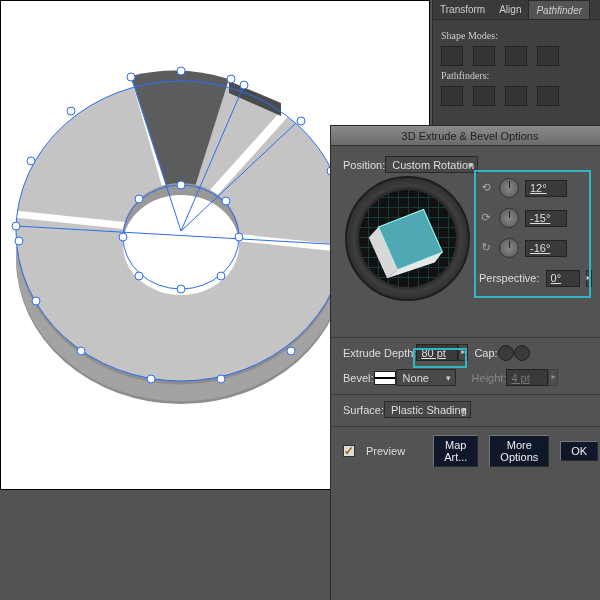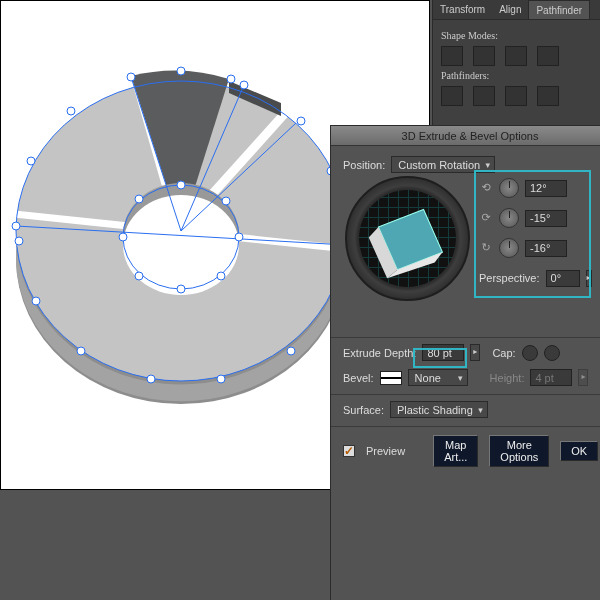--- a/index.html
+++ b/index.html
@@ -11,48 +11,48 @@
   }
 
   
   .pathfinder {
     position: absolute; right: 0; top: 0; width: 168px; height: 140px;
     background: #404040; border-left: 1px solid #2a2a2a; border-bottom: 1px solid #2a2a2a;
     padding: 0;
   }
   .pf-tabs { display: flex; gap: 0; border-bottom: 1px solid #2a2a2a; background: #3a3a3a; }
   .pf-tab { font-size: 10px; color: #ccc; padding: 4px 7px 3px; cursor: pointer; }
-  .pf-tab.active { background: #535353; border-top: 1px solid #2a2a2a; border-left:1px solid #2a2a2a; border-right:1px solid #2a2a2a; }
+  .pf-tab.active { background: #535353; border-top: 1px solid #2a2a2a; border-left:1px solid #2a2a2a; border-right:1px solid #2a2a2a;font-style:italic; }
   .pf-body { padding: 6px 8px; }
   .pf-label { font-size: 10px; color: #ccc; margin: 4px 0 5px; font-family: Liberation Serif, serif; }
   .pf-row { display: flex; gap: 10px; }
   .pf-icon { width: 22px; height: 20px; background: #333; border: 1px solid #222; }
 
   
   .dialog {
     position: absolute; left: 330px; top: 125px; width: 280px; height: 480px;
     background: #535353; border: 1px solid #2b2b2b;
     box-shadow: -1px -1px 0 #777 inset;
   }
   .dlg-title {
     height: 20px; background: linear-gradient(#8a8a8a,#6b6b6b);
     color: #222; font-size: 11px; text-align: center; line-height: 20px;
     border-bottom: 1px solid #333;
   }
   .dlg-body { padding: 10px 12px 8px; color: #ddd; font-size: 11px; }
-  .row { display: flex; align-items: center; gap: 6px; margin-bottom: 8px; }
+  .row { display: flex; align-items: center; margin-bottom: 8px; }
   .lbl { color: #ddd; font-size: 11px; }
   .select {
     background: #484848; border: 1px solid #2a2a2a; color: #ddd;
-    font-size: 11px; padding: 1px 14px 1px 6px; position: relative; height: 17px; line-height:14px;
+    font-size: 11px; padding: 1px 3px 1px 6px; position: relative; height: 17px; line-height:14px;
   }
   .select::after{content:"▾";position:absolute;right:4px;top:1px;color:#ccc;font-size:9px}
   .num {
     background: #3a3a3a; border: 1px solid #222; color: #ddd;
-    font-size: 11px; width: 42px; height: 17px; padding: 1px 4px; text-align: left;
+    font-size: 11px; width: 42px; height: 17px; padding: 1px 4px; text-align: left; text-decoration: underline;
   }
   .stepbtn{width:10px;height:17px;background:#484848;border:1px solid #2a2a2a;font-size:8px;color:#ccc;text-align:center;line-height:14px}
 
   .track { position:absolute; left: 345px; top: 176px; width: 125px; height: 130px; }
   .track-ring {
     width: 125px; height: 125px; border-radius: 50%;
     background: radial-gradient(circle at 50% 50%, #2c2c2c 58%, #3e3e3e 62%, #222 80%);
     border: 2px solid #1e1e1e; position: relative; overflow:hidden;
   }
   .track-grid{position:absolute;inset:12px;border-radius:50%;

